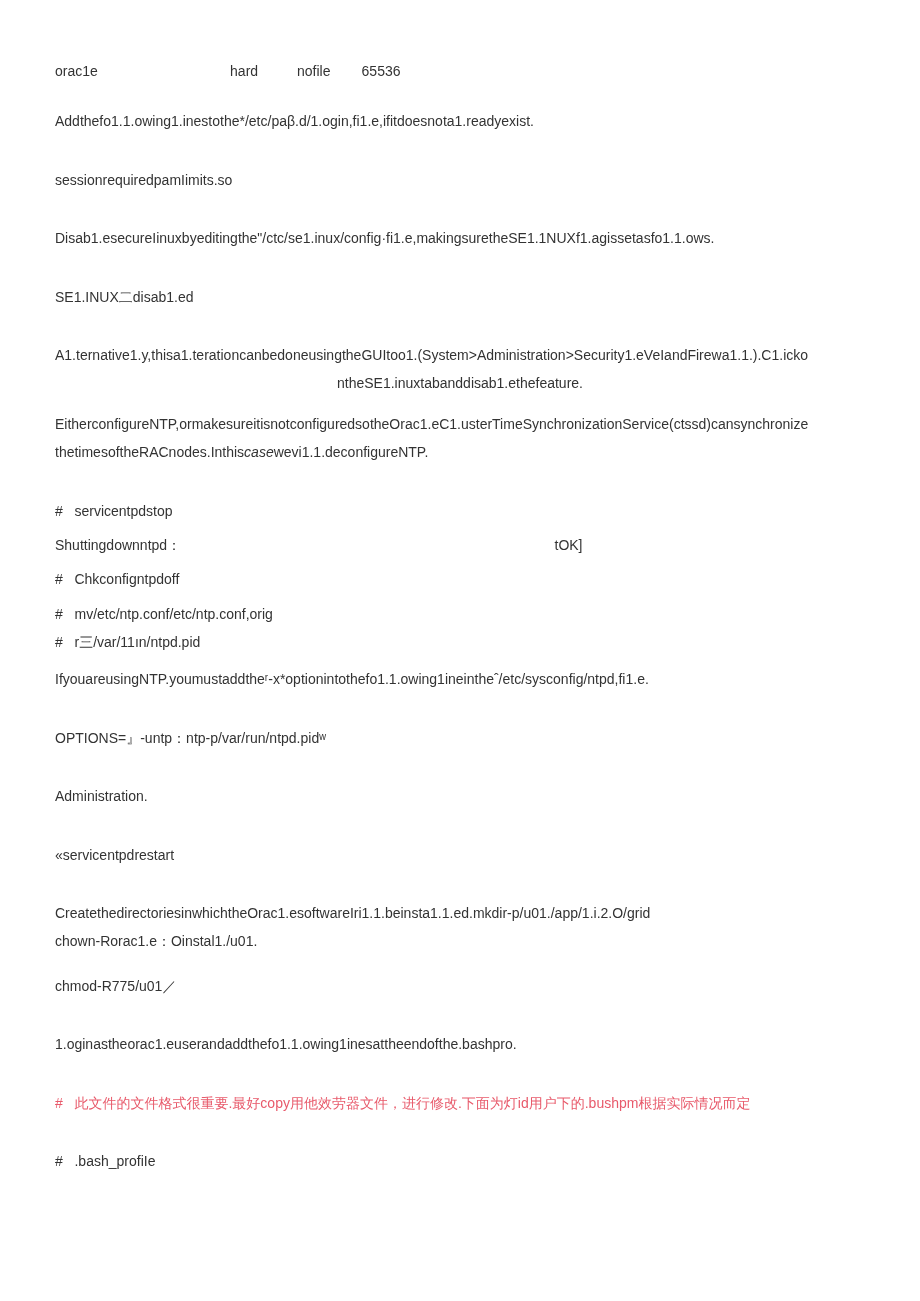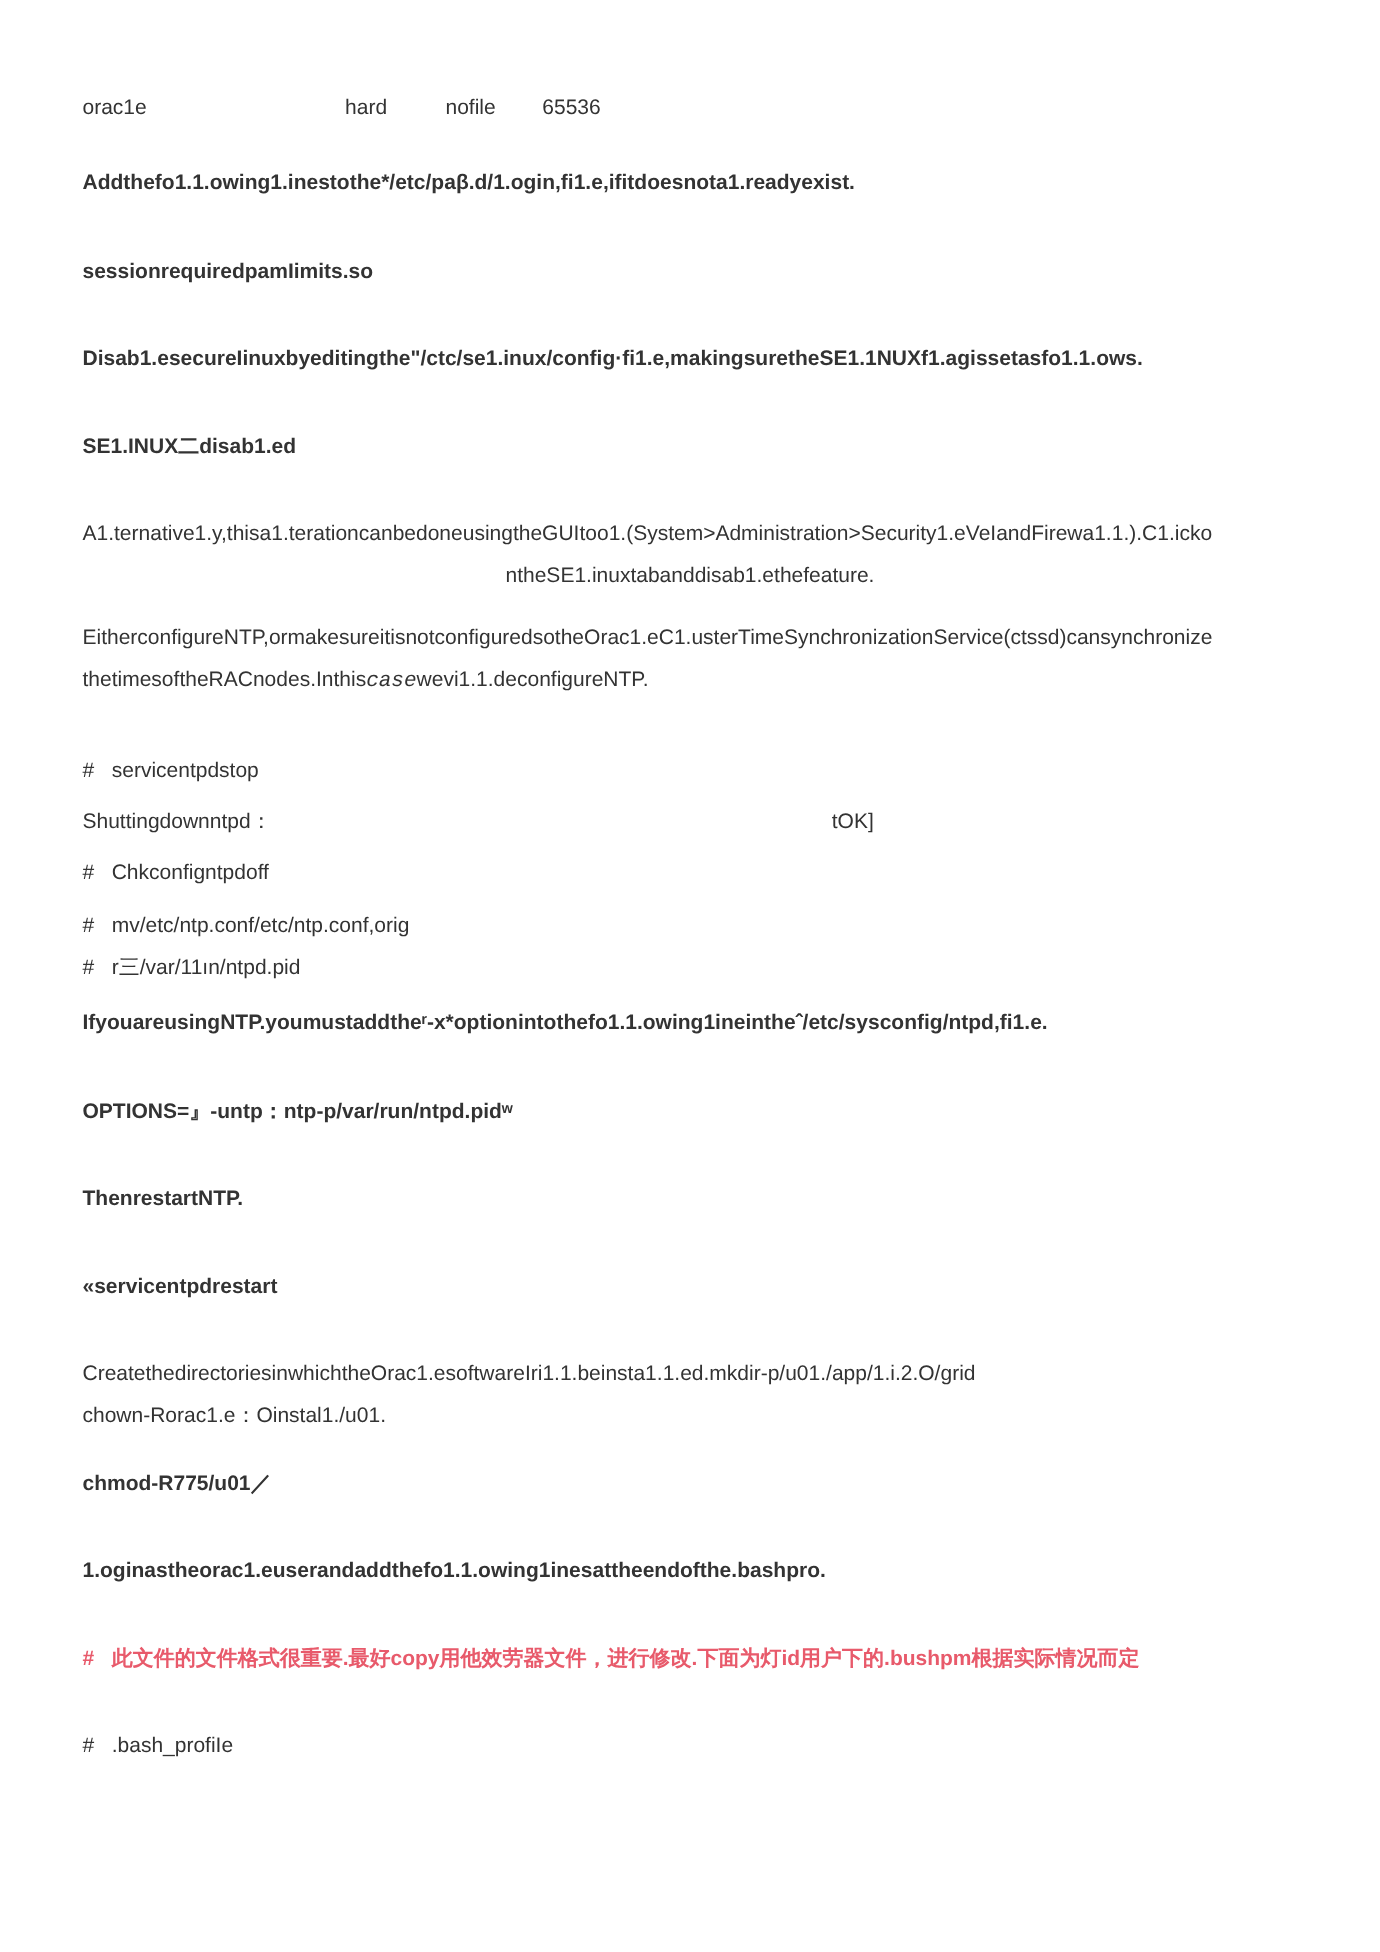--- a/index.html
+++ b/index.html
@@ -8,24 +8,24 @@
     font-size: 14px;
     color: #333;
     background: #fff;
     width: 920px;
     padding: 60px 55px 40px 55px;
     line-height: 1.6;
   }
   .line { margin-bottom: 28px; }
   .line-tight { margin-bottom: 6px; margin-top: 12px; }
   .line-med { margin-bottom: 18px; text-align: center; }
-  .block { margin-bottom: 36px; font-weight: bold; }
+  .block { margin-bottom: 36px; }
   .highlight { color: #e85a6b; }
   .hash-prefix::before { content: "#   "; white-space: pre; }
-  .italic-span { font-style: italic; font-family: Liberation Mono, monospace; }
+  .italic-span { font-style: italic; }
 </style>
 </head>
 <body>
 
 <div class="line" style="white-space: pre;">orac1e                                  hard          nofile        65536</div>
 
 <div class="block">Addthefo1.1.owing1.inestothe*/etc/paβ.d/1.ogin,fi1.e,ifitdoesnota1.readyexist.</div>
 
 <div class="block">sessionrequiredpamIimits.so</div>
 
@@ -48,21 +48,21 @@
 <div class="line-tight hash-prefix"><span>servicentpdstop</span></div>
 <div class="line-tight" style="white-space: pre;">Shuttingdownntpd：                                                                                                tOK]</div>
 <div class="line-tight hash-prefix"><span>Chkconfigntpdoff</span></div>
 <div class="line-tight hash-prefix"><span>mv/etc/ntp.conf/etc/ntp.conf,orig</span></div>
 <div class="hash-prefix" style="margin-bottom:15px;"><span>r三/var/11ın/ntpd.pid</span></div>
 
 <div class="block">IfyouareusingNTP.youmustaddtheʳ-x*optionintothefo1.1.owing1ineintheˆ/etc/sysconfig/ntpd,fi1.e.</div>
 
 <div class="block">OPTIONS=』-untp：ntp-p/var/run/ntpd.pidʷ</div>
 
-<div class="block">ThenrestartNTP.</div>
+<div class="block">Administration.</div>
 
 <div class="block">«servicentpdrestart</div>
 
 <div>
   <div class="line-tight">CreatethedirectoriesinwhichtheOrac1.esoftwareIri1.1.beinsta1.1.ed.mkdir-p/u01./app/1.i.2.O/grid</div>
 </div>
 
 <div style="margin-bottom:22px;">chown-Rorac1.e：Oinstal1./u01.</div>
 
 <div class="block">chmod-R775/u01／</div>

